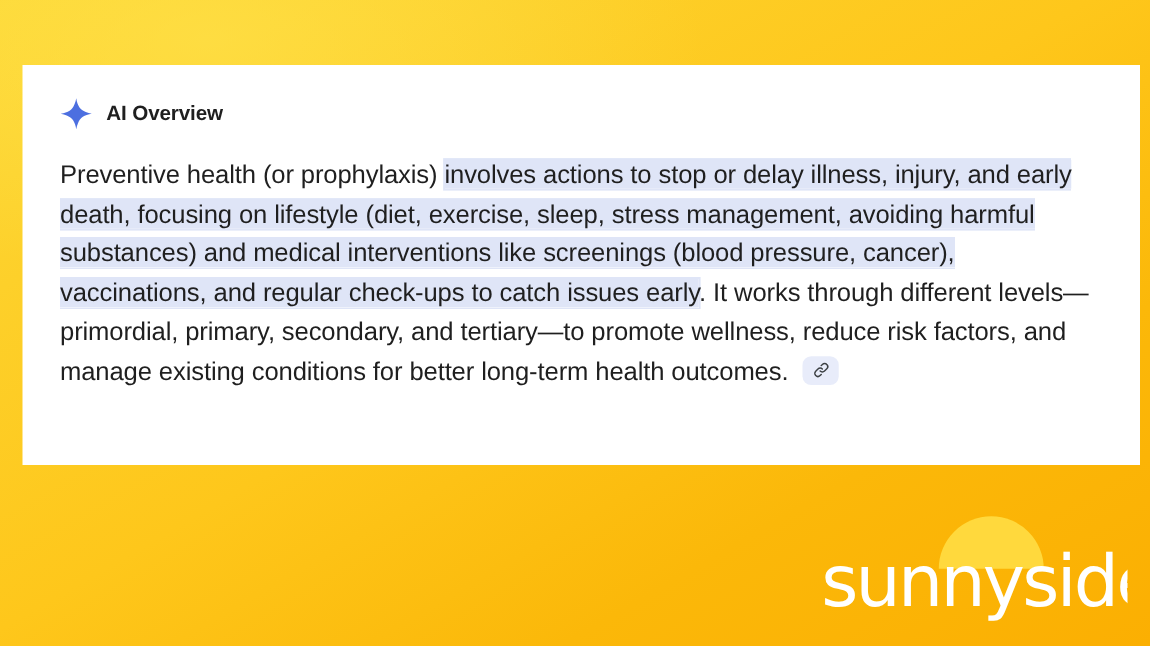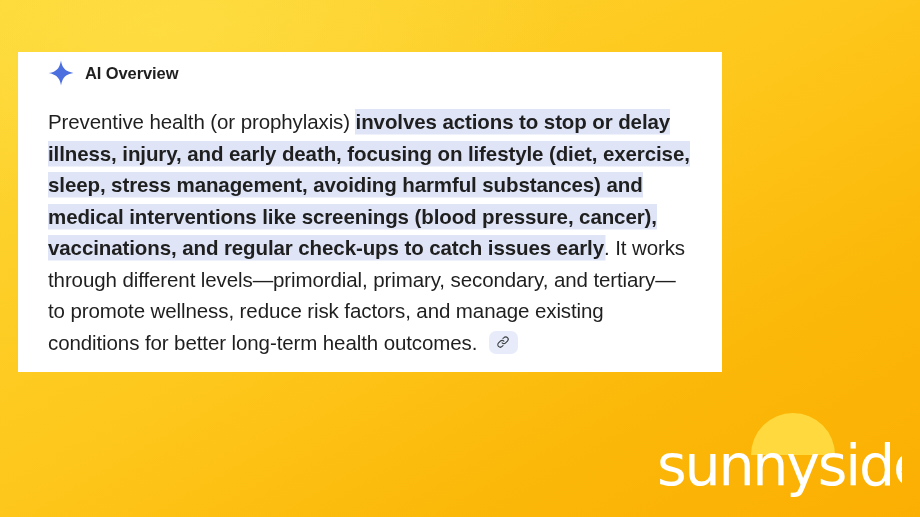--- a/index.html
+++ b/index.html
@@ -26,23 +26,23 @@
     position:absolute; inset:0;
     background:
       radial-gradient(ellipse 70% 60% at 18% 6%, rgba(255,228,80,.55), rgba(255,228,80,0) 62%);
     pointer-events:none;
   }
 
   
   .card {
     position:absolute;
     left:18px; top:52px;
-    width:704px; height:320px;
+    width:894px; height:320px;
     background:#ffffff;
-    padding:8px 30px 0 30px;
+    padding:26px 30px 0 30px;
   }
 
   .card-header {
     display:flex;
     align-items:center;
     gap:11px;
     margin-bottom:20px;
   }
 
   .sparkle-icon { width:26px; height:26px; display:block; flex:0 0 26px; }
@@ -64,21 +64,21 @@
 
   .definition-term {
     text-decoration-style:dotted;
     text-decoration-thickness:1.5px;
     text-underline-offset:3px;
     text-decoration-color:#5f6368;
   }
 
   .highlight {
     background:#dfe5f7;
-    font-weight:700;
+    font-weight:400;
     box-shadow:0 0 0 1.5px #dfe5f7;
   }
 
   .source-chip {
     display:inline-flex;
     align-items:center;
     justify-content:center;
     width:29px; height:23px;
     background:#e8ecfa;
     border-radius:7px;

